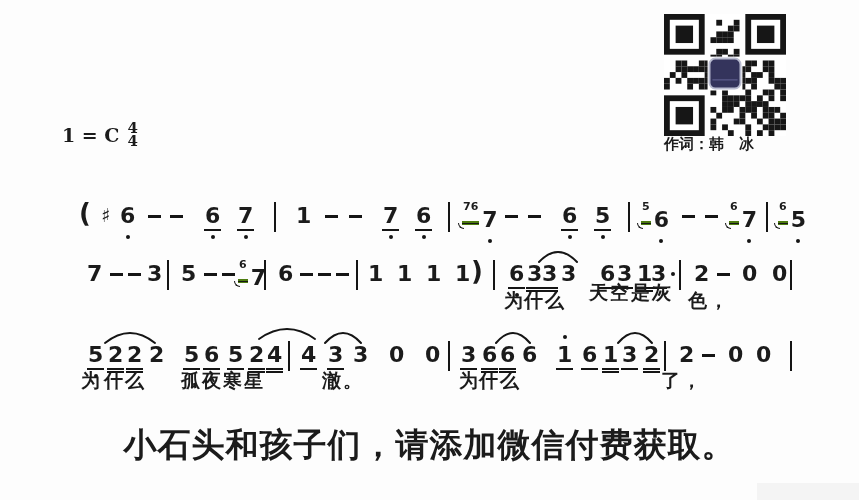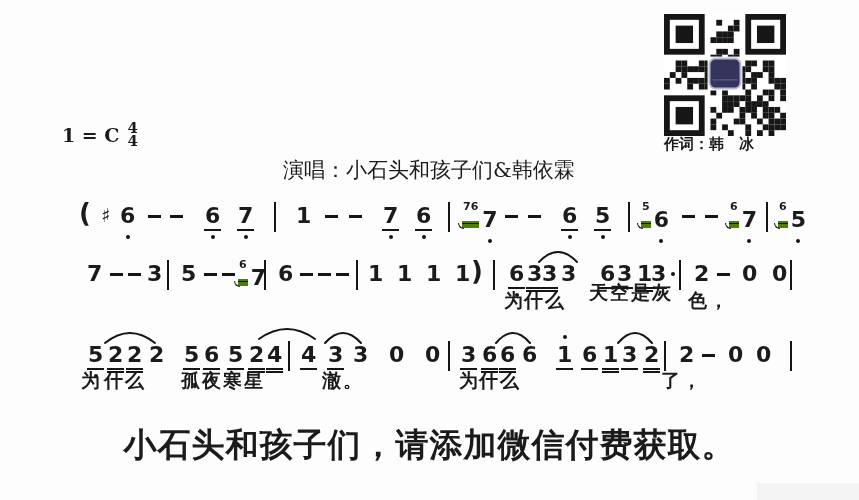--- a/index.html
+++ b/index.html
@@ -20,21 +20,21 @@
   .tok{position:absolute;top:0;font-weight:bold;font-size:22px;line-height:26px;white-space:nowrap;}
   .num{position:relative;display:inline-block;padding:0 1px;}
   .u1{border-bottom:2px solid #151515;}
   .u2{border-bottom:2px solid #151515;}
   .u2::after{content:"";position:absolute;left:0;right:0;bottom:-5px;height:2px;background:#151515;}
   .bar{width:2px;height:30px;background:#151515;margin-top:-1px;}
   .dash{width:13px;height:3px;background:#151515;margin-top:12px;}
   .paren{font-size:26px;margin-top:-3px;font-weight:600;}
   .acc{font-size:19px;margin-top:-1px;}
   .grace{position:relative;display:inline-block;font-size:11px;font-weight:bold;top:-9px;
-         margin-right:2px;border-bottom:7px solid #4d7c0f;padding:0 1px 1px 1px;}
+         margin-right:2px;border-bottom:4px solid #4d7c0f;padding:0 1px 1px 1px;}
   .grace::after{content:"";position:absolute;left:0;right:0;bottom:-3px;height:1px;background:#151515;}
   .grace::before{content:"";position:absolute;left:-4px;bottom:-8px;width:5px;height:5px;
          border-left:1.5px solid #151515;border-bottom:1.5px solid #151515;border-radius:0 0 0 100%;}
   .dot-b,.dot-a,.dot-r{position:absolute;width:4px;height:4px;border-radius:50%;background:#151515;}
   .dot-b{left:50%;transform:translateX(-50%);bottom:-10px;}
   .dot-a{left:50%;transform:translateX(-50%);top:-7px;}
   .dot-r{right:-8px;top:11px;}
   .arc{position:absolute;overflow:visible;}
   .lyr{position:absolute;font-size:19px;font-weight:600;letter-spacing:2px;white-space:nowrap;}
   .wm{position:absolute;left:757px;top:483px;width:102px;height:17px;background:#f4f4f4;}
@@ -45,21 +45,20 @@
 <div class="stage" id="stage">
 
   <div class="keysig">
     <span>1 = C</span>
     <span class="ts">
       <span>4</span>
       <span>4</span>
     </span>
   </div>
 
-  <div class="singer">演唱：小石头和孩子们&amp;韩依霖</div>
 
   <div class="qr" id="qr"><svg xmlns="http://www.w3.org/2000/svg" width="124" height="122" viewBox="0 0 126 126">
         <rect width="126" height="126" fill="#fff"></rect>
         <rect x="54" y="6" width="6" height="6" fill="#161616"></rect>
         <rect x="72" y="6" width="6" height="6" fill="#161616"></rect>
         <rect x="66" y="12" width="6" height="6" fill="#161616"></rect>
         <rect x="72" y="12" width="6" height="6" fill="#161616"></rect>
         <rect x="54" y="18" width="6" height="6" fill="#161616"></rect>
         <rect x="60" y="18" width="6" height="6" fill="#161616"></rect>
         <rect x="66" y="18" width="6" height="6" fill="#161616"></rect>

